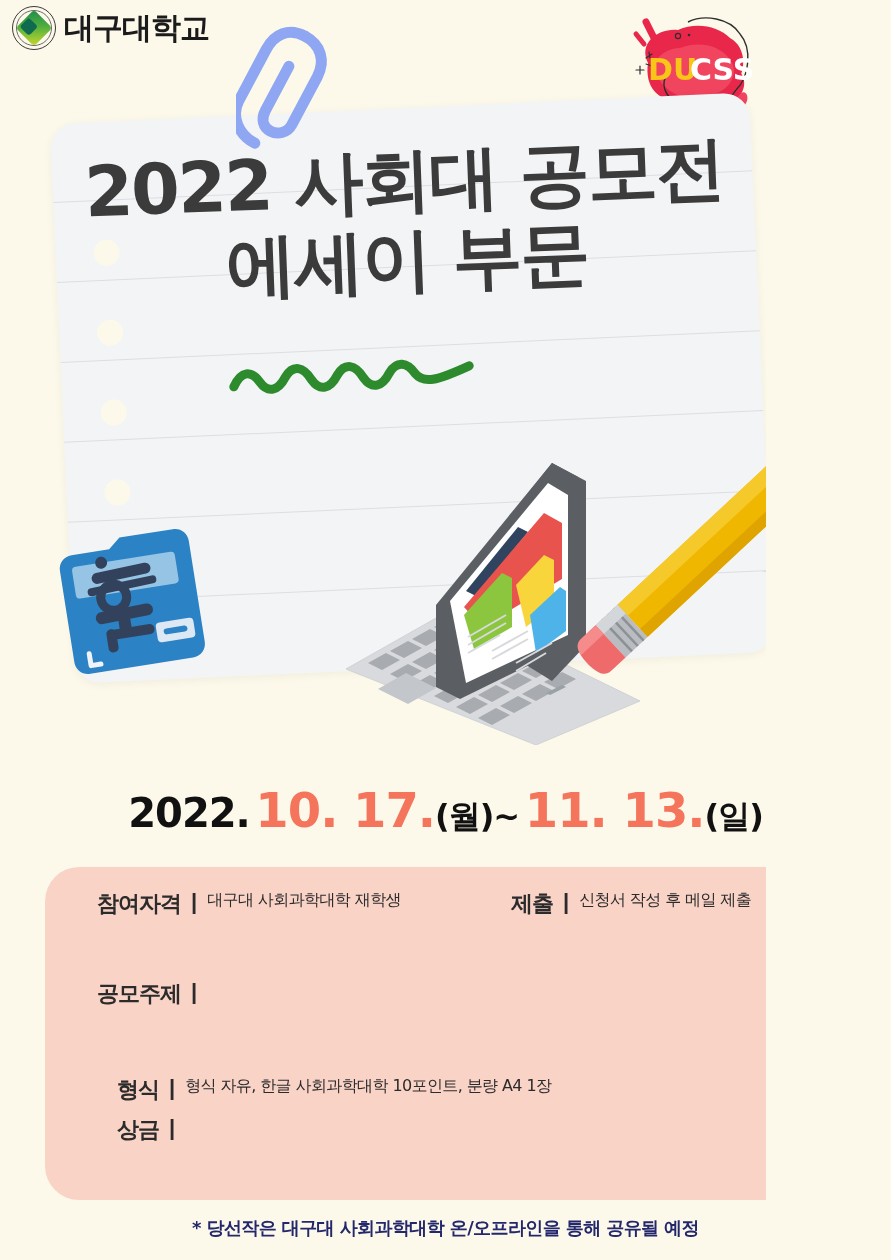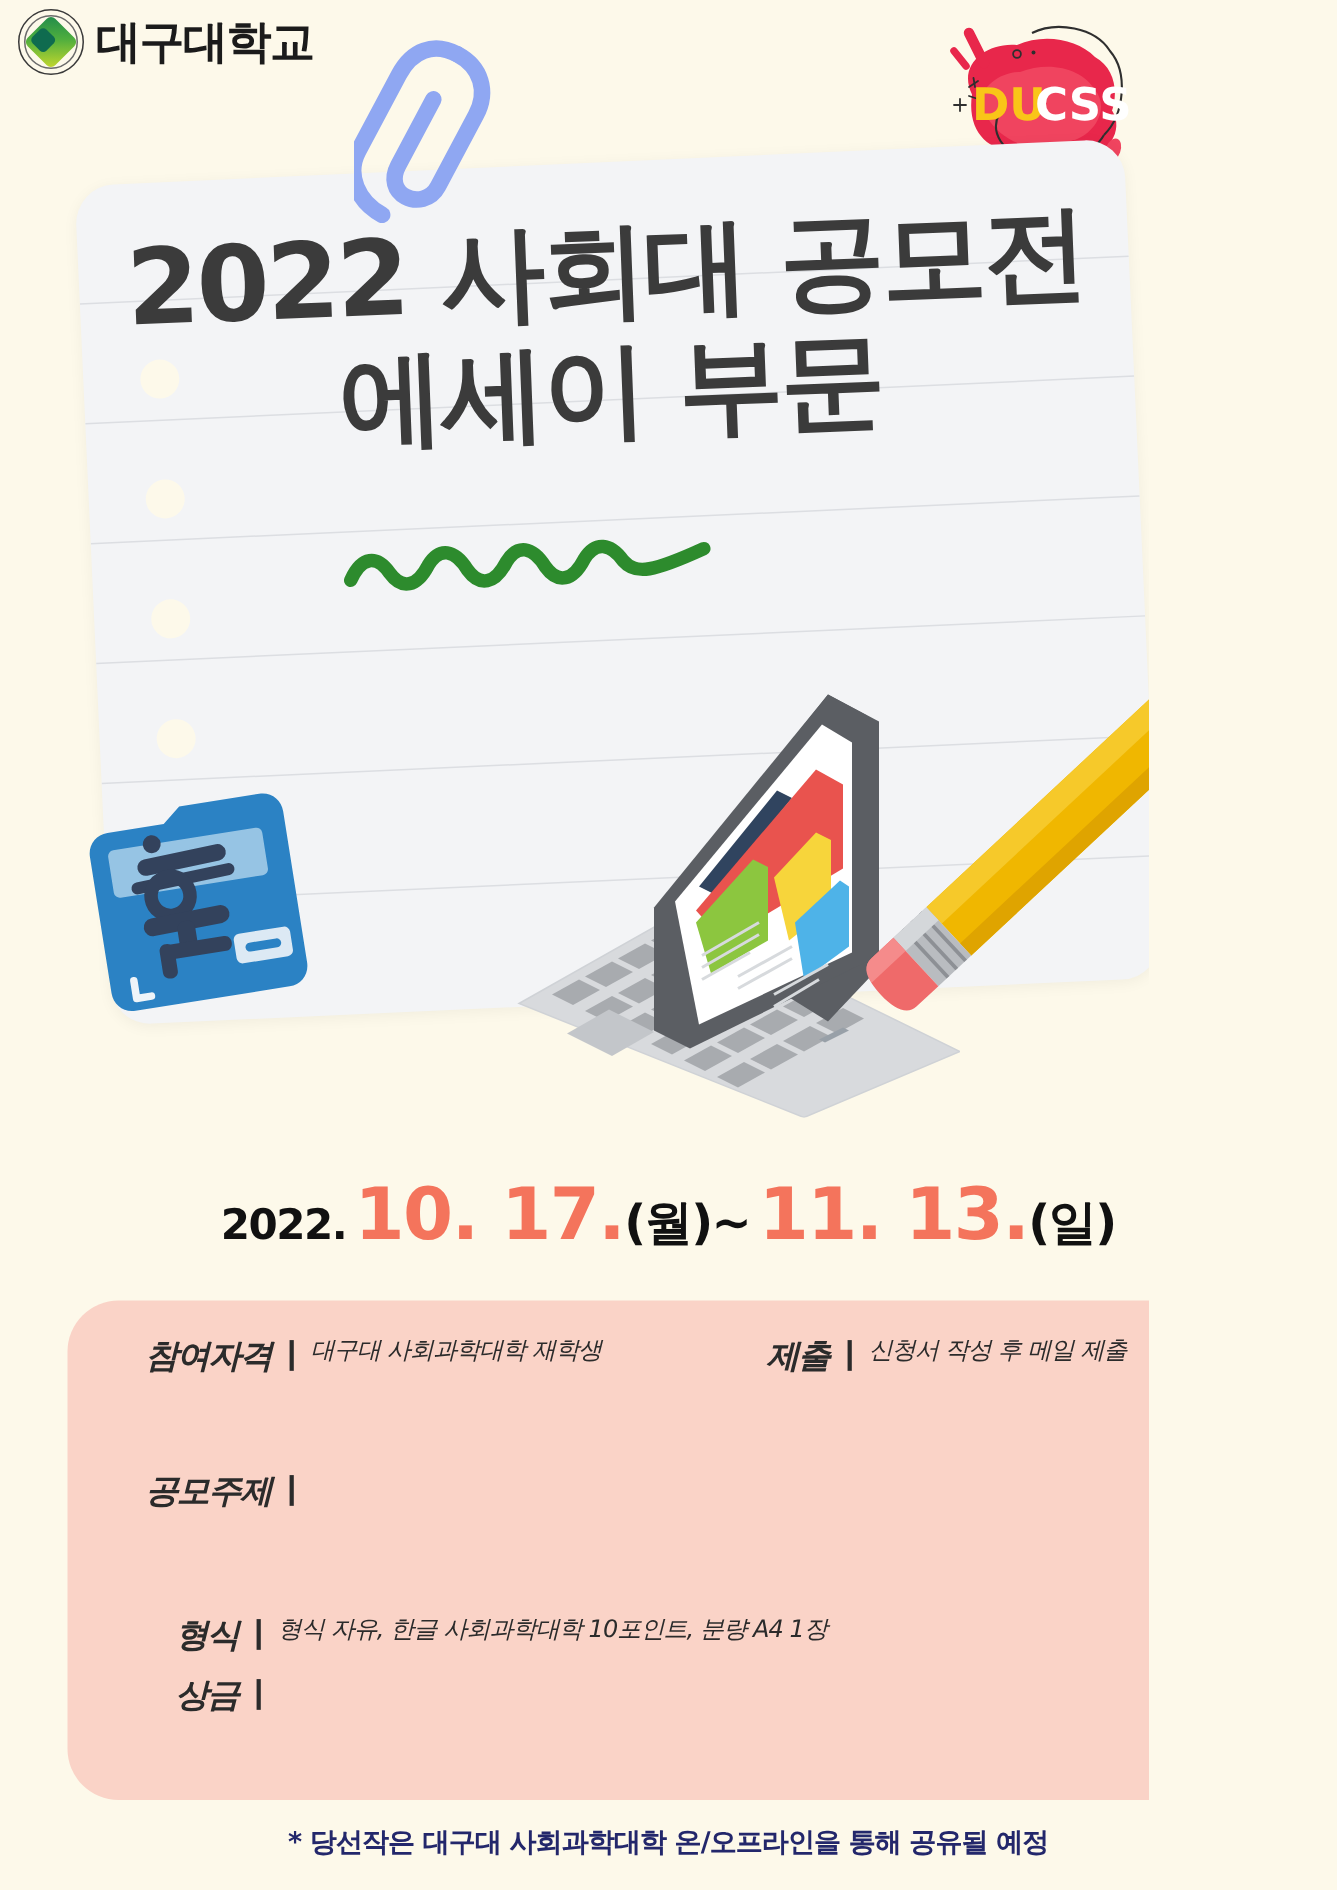--- a/index.html
+++ b/index.html
@@ -60,30 +60,29 @@
   .laptop{position:absolute;left:340px;top:455px;width:300px;height:290px;}
 
   
   .pencil{position:absolute;left:545px;top:375px;width:330px;height:350px;}
 
   
   .dateline{
     position:absolute;left:0;top:782px;width:891px;text-align:center;
     font-family:"DejaVu Sans",sans-serif;font-weight:bold;white-space:nowrap;
   }
-  .dateline .yr{font-size:28px;color:#111;letter-spacing:-1px;}
+  .dateline .yr{font-size:40px;color:#111;letter-spacing:-1px;}
   .dateline .big{font-size:48px;color:#f4745c;letter-spacing:-1px;}
   .dateline .sm{font-size:32px;color:#111;letter-spacing:-1px;}
 
   
   .infobox{
     position:absolute;left:45px;top:867px;width:801px;height:333px;
     background:#fad3c7;border-radius:34px;box-sizing:border-box;
     padding:26px 30px 20px 30px;
-    font-style:italic;
   }
   .lbl{font-weight:bold;font-size:22px;color:#2b2b2b;white-space:nowrap;
        font-family:"DejaVu Sans",sans-serif;letter-spacing:-1px;}
   .bar{font-weight:bold;font-size:22px;color:#2b2b2b;margin:0 10px;}
   .val{font-size:16px;color:#2b2b2b;line-height:1.35;letter-spacing:-0.6px;
        font-family:"DejaVu Sans",sans-serif;}
   .r1{position:absolute;left:52px;top:22px;display:flex;align-items:flex-start;}
   .r1b{position:absolute;left:466px;top:22px;display:flex;align-items:flex-start;}
   .r2{position:absolute;left:52px;top:112px;display:flex;align-items:flex-start;}
   .r3{position:absolute;left:72px;top:172px;display:flex;align-items:flex-start;margin-top:36px;}

